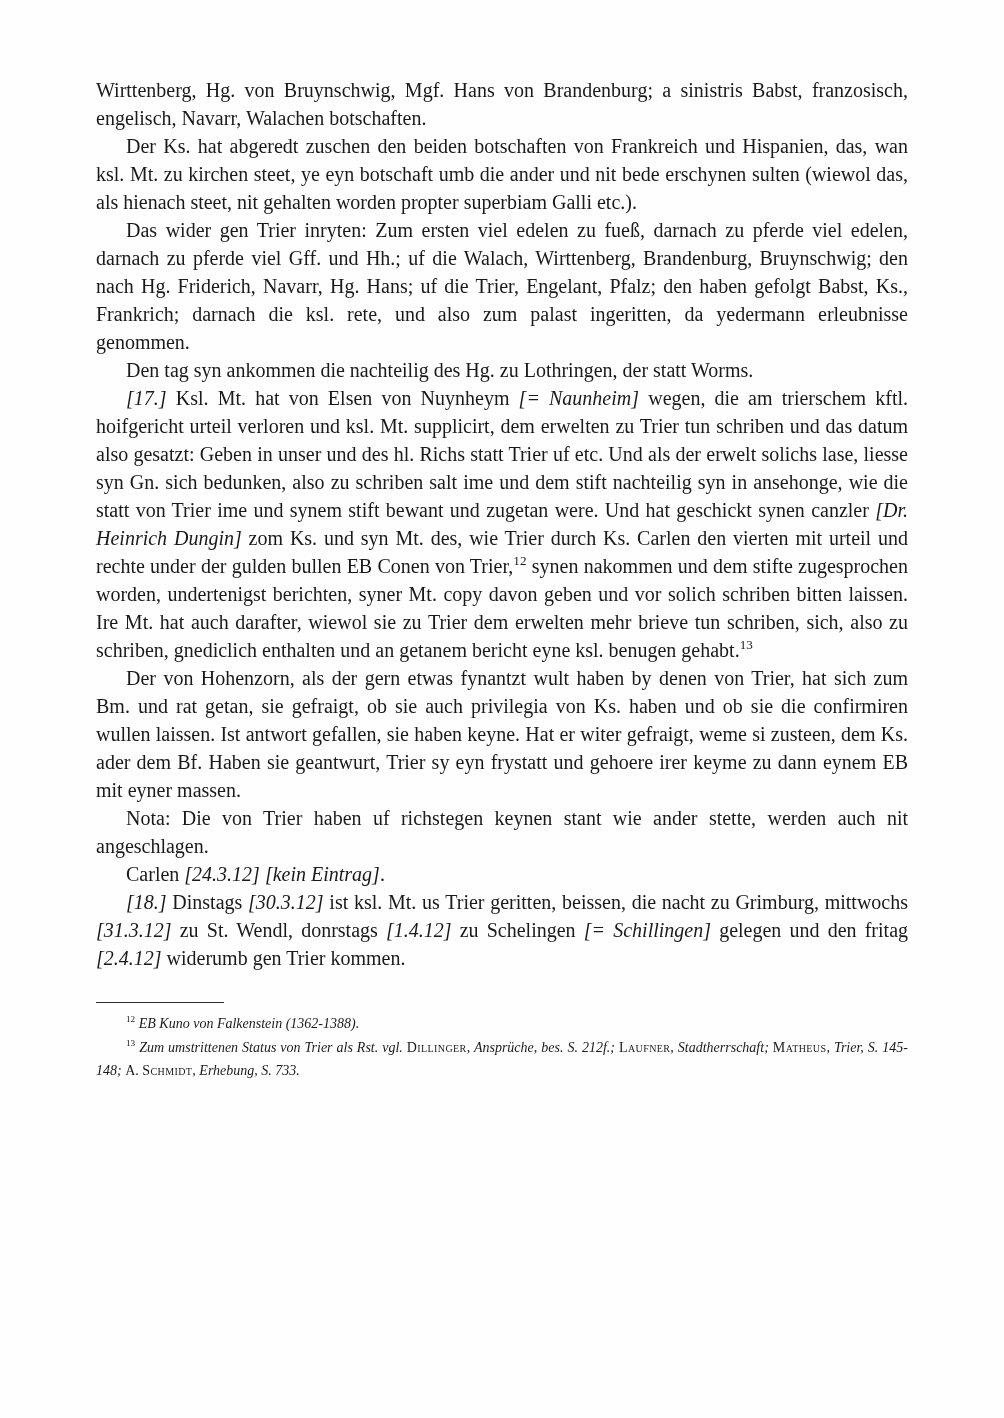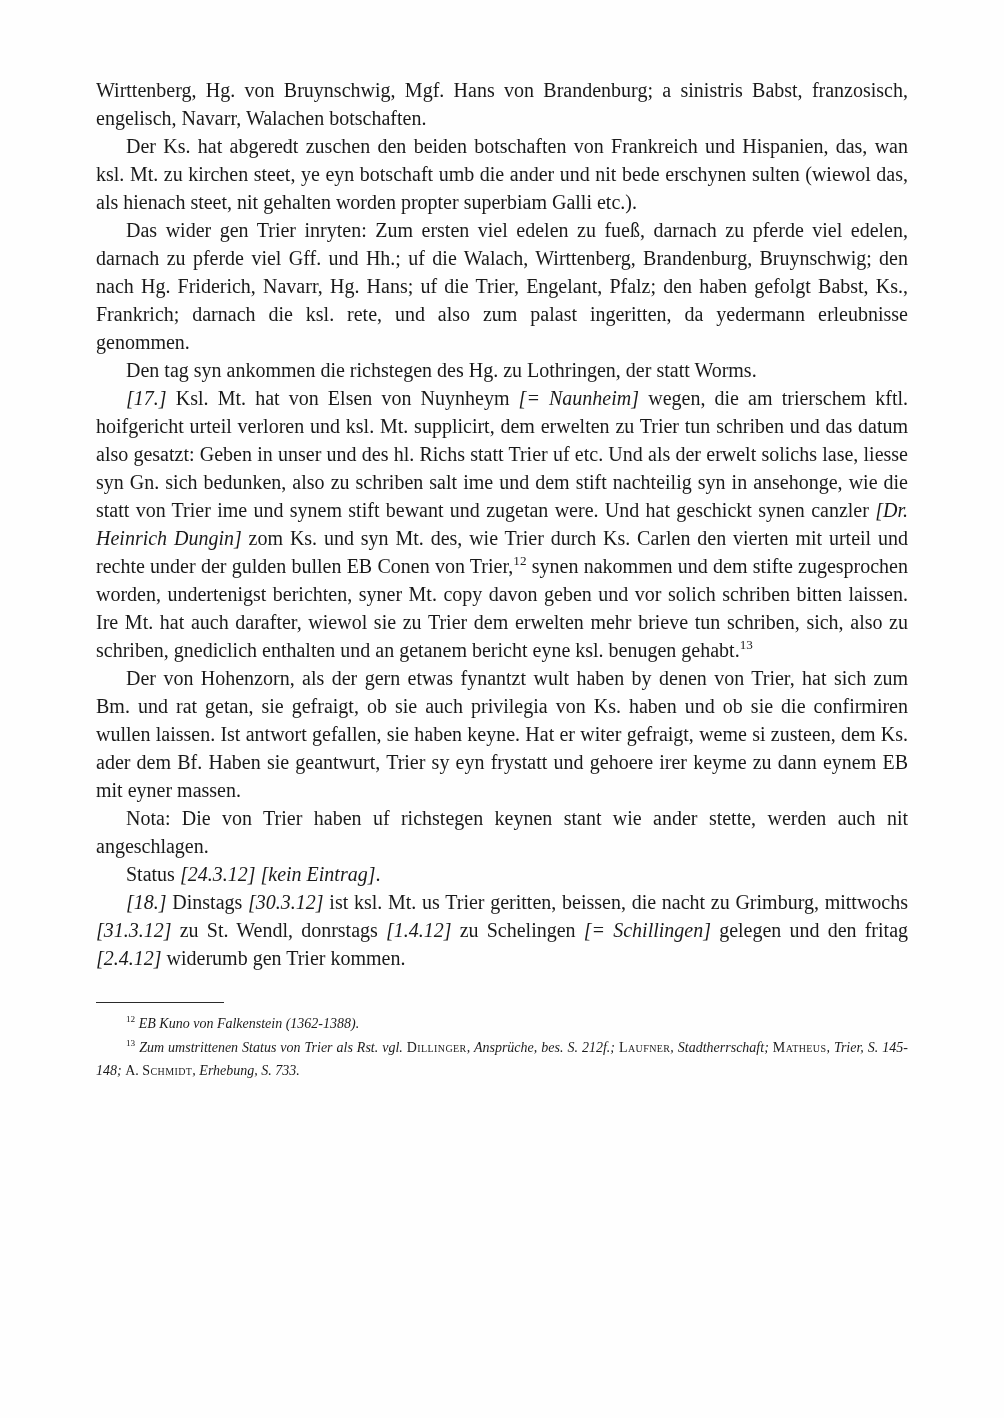--- a/index.html
+++ b/index.html
@@ -81,25 +81,25 @@
 </head>
 <body>
 
 <div class="page">
 
 
   <div class="body-text">
       <p class="para no-indent"><span class="run">Wirttenberg, Hg. von Bruynschwig, Mgf. Hans von Brandenburg; a sinistris Babst, franzosisch, engelisch, Navarr, Walachen botschaften.</span></p>
       <p class="para"><span class="run">Der Ks. hat abgeredt zuschen den beiden botschaften von Frankreich und Hispanien, das, wan ksl. Mt. zu kirchen steet, ye eyn botschaft umb die ander und nit bede erschynen sulten (wiewol das, als hienach steet, nit gehalten worden propter superbiam Galli etc.).</span></p>
       <p class="para"><span class="run">Das wider gen Trier inryten: Zum ersten viel edelen zu fueß, darnach zu pferde viel edelen, darnach zu pferde viel Gff. und Hh.; uf die Walach, Wirttenberg, Brandenburg, Bruynschwig; den nach Hg. Friderich, Navarr, Hg. Hans; uf die Trier, Engelant, Pfalz; den haben gefolgt Babst, Ks., Frankrich; darnach die ksl. rete, und also zum palast ingeritten, da yedermann erleubnisse genommen.</span></p>
-      <p class="para"><span class="run">Den tag syn ankommen die richstegen des Hg. zu Lothringen, der statt Worms.</span></p>
+      <p class="para"><span class="run">Den tag syn ankommen die nachteilig des Hg. zu Lothringen, der statt Worms.</span></p>
       <p class="para"><span class="run-i">[17.]</span><span class="run"> Ksl. Mt. hat von Elsen von Nuynheym </span><span class="run-i">[= Naunheim]</span><span class="run"> wegen, die am trierschem kftl. hoifgericht urteil verloren und ksl. Mt. supplicirt, dem erwelten zu Trier tun schriben und das datum also gesatzt: Geben in unser und des hl. Richs statt Trier uf etc. Und als der erwelt solichs lase, liesse syn Gn. sich bedunken, also zu schriben salt ime und dem stift nachteilig syn in ansehonge, wie die statt von Trier ime und synem stift bewant und zugetan were. Und hat geschickt synen canzler </span><span class="run-i">[Dr. Heinrich Dungin]</span><span class="run"> zom Ks. und syn Mt. des, wie Trier durch Ks. Carlen den vierten mit urteil und rechte under der gulden bullen EB Conen von Trier,</span><sup class="run-sup">12</sup><span class="run"> synen nakommen und dem stifte zugesprochen worden, undertenigst berichten, syner Mt. copy davon geben und vor solich schriben bitten laissen. Ire Mt. hat auch darafter, wiewol sie zu Trier dem erwelten mehr brieve tun schriben, sich, also zu schriben, gnediclich enthalten und an getanem bericht eyne ksl. benugen gehabt.</span><sup class="run-sup">13</sup></p>
       <p class="para"><span class="run">Der von Hohenzorn, als der gern etwas fynantzt wult haben by denen von Trier, hat sich zum Bm. und rat getan, sie gefraigt, ob sie auch privilegia von Ks. haben und ob sie die confirmiren wullen laissen. Ist antwort gefallen, sie haben keyne. Hat er witer gefraigt, weme si zusteen, dem Ks. ader dem Bf. Haben sie geantwurt, Trier sy eyn frystatt und gehoere irer keyme zu dann eynem EB mit eyner massen.</span></p>
       <p class="para"><span class="run">Nota: Die von Trier haben uf richstegen keynen stant wie ander stette, werden auch nit angeschlagen.</span></p>
-      <p class="para"><span class="run">Status </span><span class="run-i">[24.3.12] [kein Eintrag]</span><span class="run">.</span></p>
+      <p class="para"><span class="run">Carlen </span><span class="run-i">[24.3.12] [kein Eintrag]</span><span class="run">.</span></p>
       <p class="para"><span class="run-i">[18.]</span><span class="run"> Dinstags </span><span class="run-i">[30.3.12]</span><span class="run"> ist ksl. Mt. us Trier geritten, beissen, die nacht zu Grimburg, mittwochs </span><span class="run-i">[31.3.12]</span><span class="run"> zu St. Wendl, donrstags </span><span class="run-i">[1.4.12]</span><span class="run"> zu Schelingen </span><span class="run-i">[= Schillingen]</span><span class="run"> gelegen und den fritag </span><span class="run-i">[2.4.12]</span><span class="run"> widerumb gen Trier kommen.</span></p>
     </div>
 
   <div class="footnotes">
     <hr class="fn-rule">
     <div>
         <p class="footnote"><sup class="run-sup">12</sup><span class="run"> </span><span class="run-i">EB Kuno von Falkenstein (1362-1388).</span></p>
         <p class="footnote"><sup class="run-sup">13</sup><span class="run"> </span><span class="run-i">Zum umstrittenen Status von Trier als Rst. vgl. </span><span class="run-sc">Dillinger</span><span class="run-i">, Ansprüche, bes. S. 212f.; </span><span class="run-sc">Laufner</span><span class="run-i">, Stadtherrschaft; </span><span class="run-sc">Matheus</span><span class="run-i">, Trier, S. 145-148; </span><span class="run">A. </span><span class="run-sc">Schmidt</span><span class="run-i">, Erhebung, S. 733.</span></p>
       </div>
   </div>

